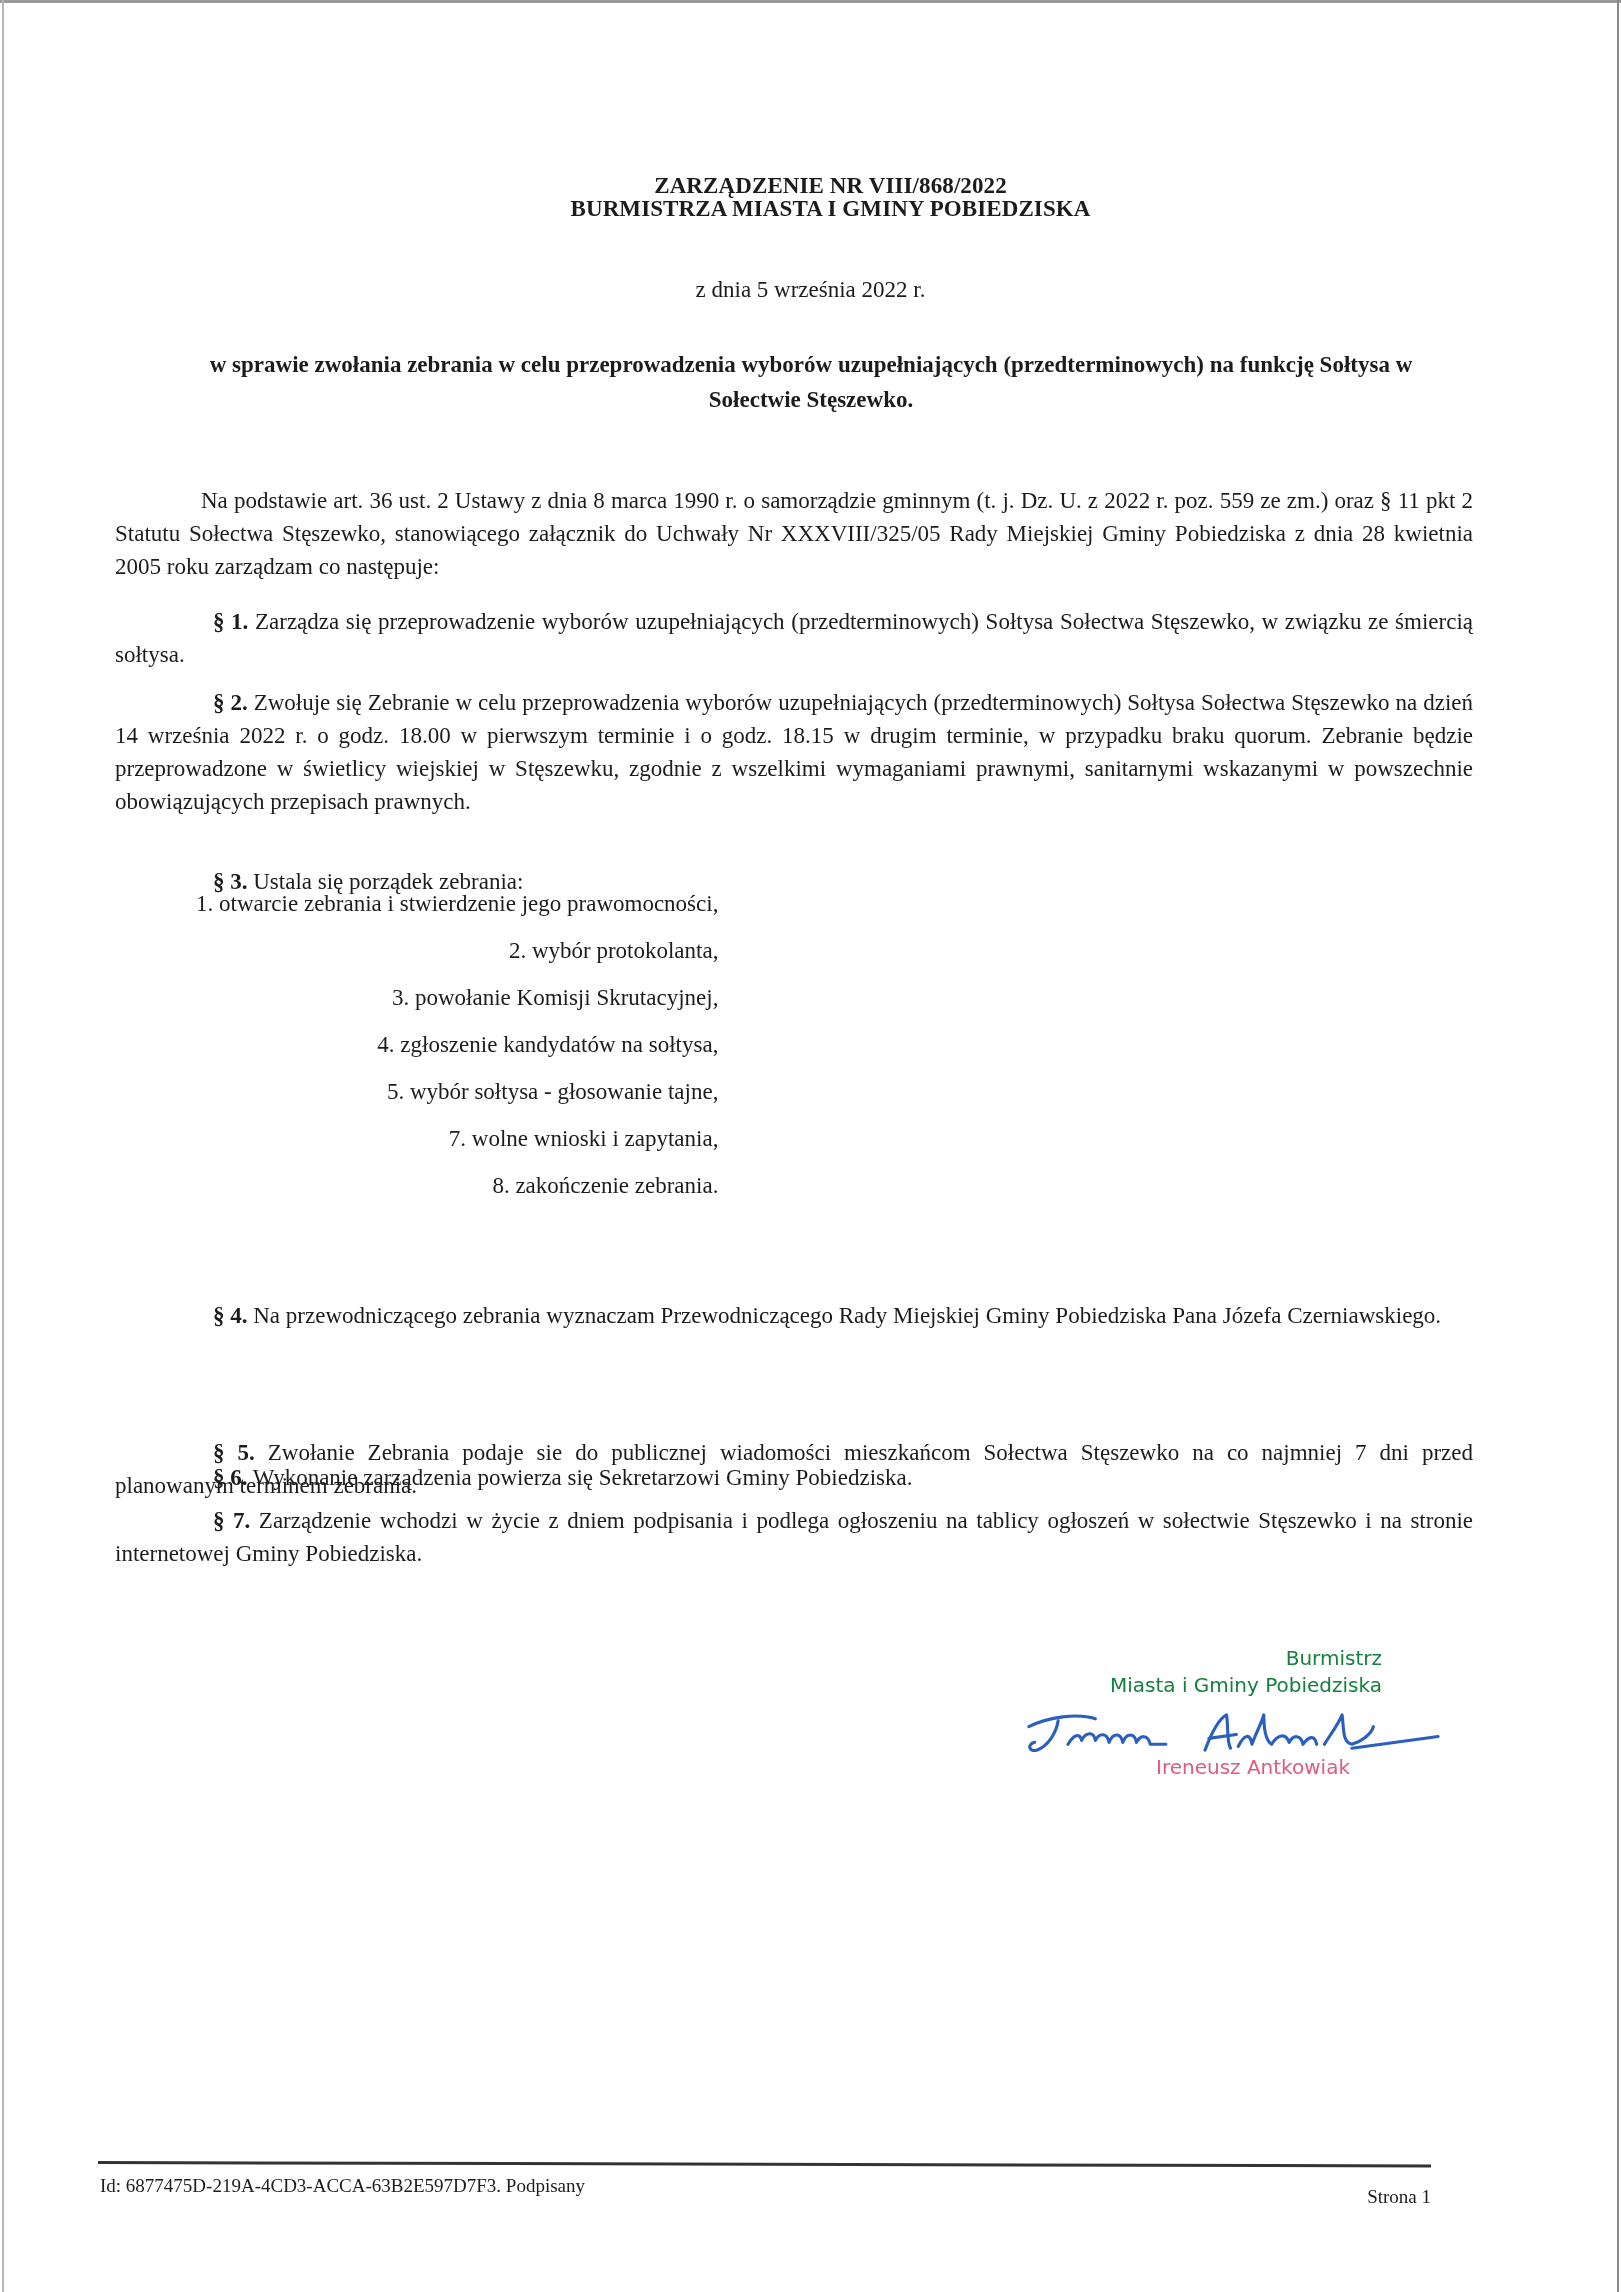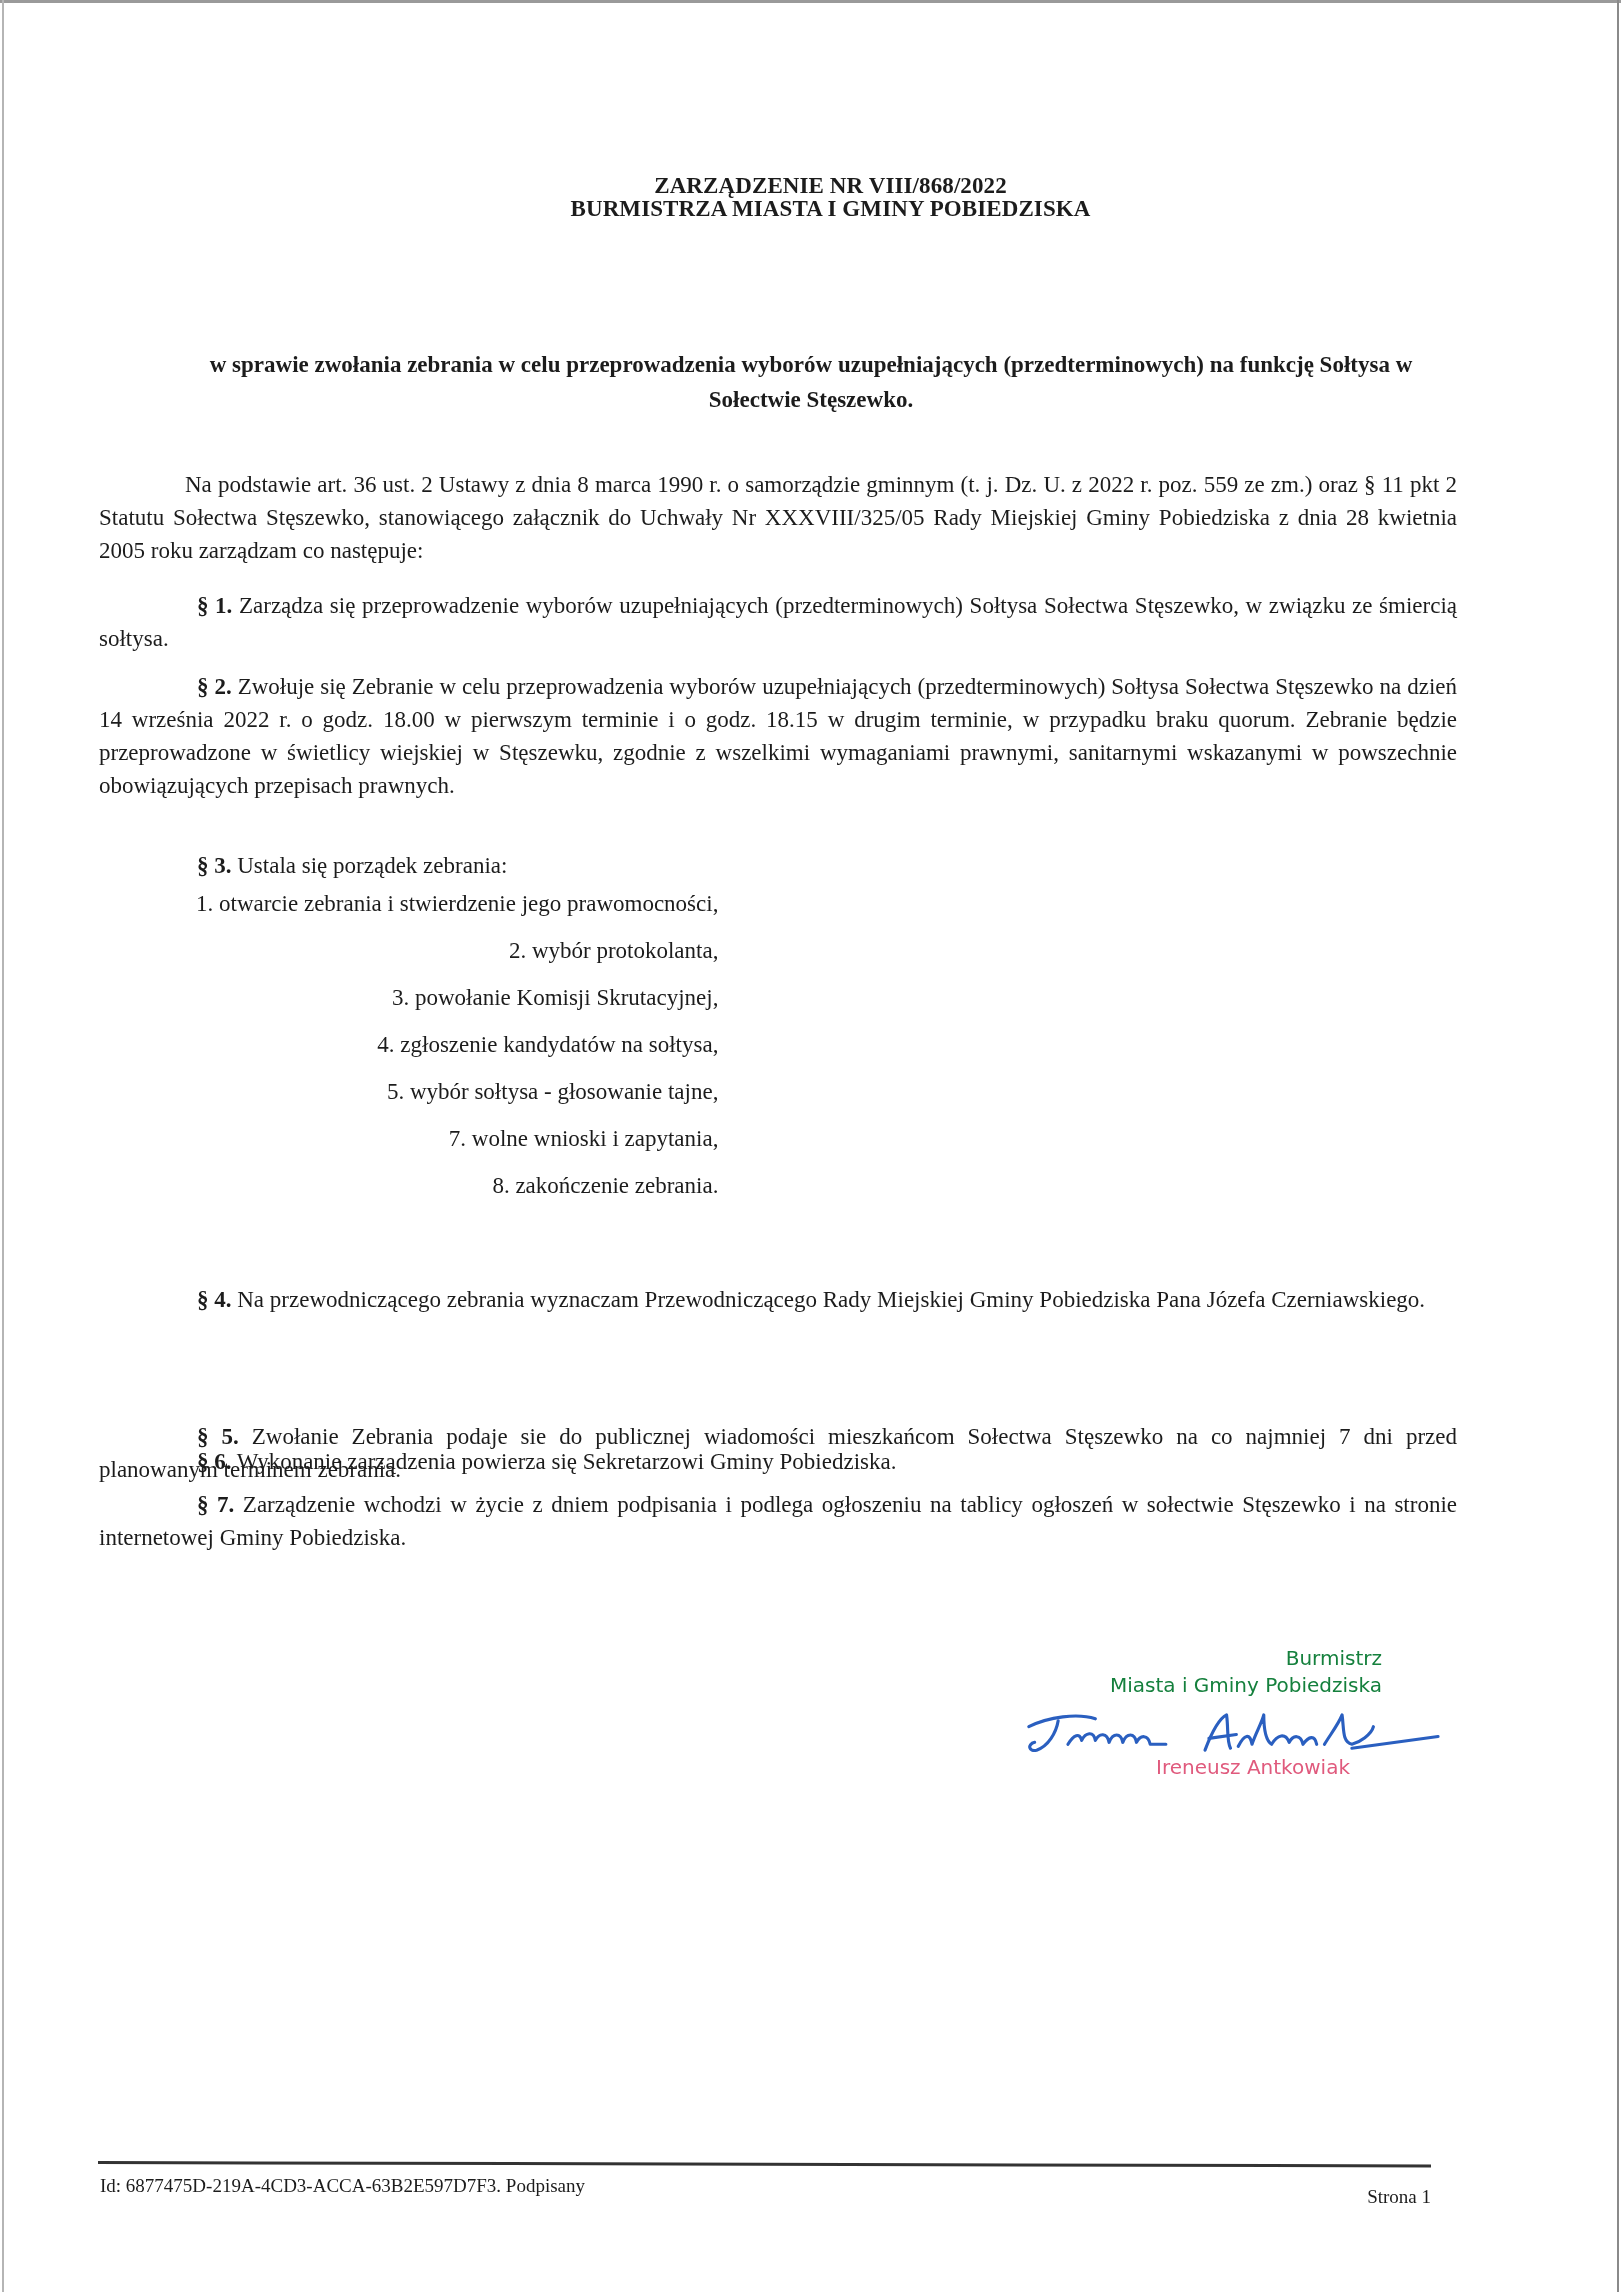--- a/index.html
+++ b/index.html
@@ -11,21 +11,21 @@
   .edge-right { position: absolute; right: 2px; top: 0; width: 2px; height: 2293px; background: #8a8a8a; }
 
   .hdr { position: absolute; left: 0; width: 1621px; text-align: center; font-weight: bold; font-size: 23px; letter-spacing: 0.1px; margin-left: 20px; }
   .hdr-1 { top: 173px; }
   .hdr-2 { top: 196px; }
   .date { position: absolute; left: 0; width: 1621px; top: 277px; text-align: center; font-size: 23px; }
   .subject { position: absolute; left: 165px; width: 1292px; top: 347px; text-align: center;
              font-weight: bold; font-size: 23px; line-height: 35px; }
 
   .body { position: absolute; left: 99px; width: 1358px; font-size: 23px; line-height: 33px; text-align: justify; }
-  .para { margin: 0; text-indent: 86px; }
+  .para { margin: 16px; text-indent: 86px; }
   .para.sec { text-indent: 98px; }
   .basis { top: 468px; text-indent: 86px; }
   .s1 { top: 589px; }
   .s2 { top: 670px; }
   .s3 { top: 849px; }
   .list { position: absolute; left: 196px; top: 888px; font-size: 23px; }
   .list-item { height: 47px; line-height: 32px; white-space: nowrap; text-align: right; }
   .s4 { top: 1283px; }
   .s5 { top: 1420px; }
   .s6 { top: 1445px; }
@@ -45,20 +45,21 @@
 </head>
 <body>
 
 <div class="page">
   <div class="edge-top"></div>
   <div class="edge-left"></div>
   <div class="edge-right"></div>
 
   <div class="hdr hdr-1">ZARZĄDZENIE NR VIII/868/2022</div>
   <div class="hdr hdr-2">BURMISTRZA MIASTA I GMINY POBIEDZISKA</div>
+  <div class="date">z dnia 5 września 2022 r.</div>
   <div class="subject">w sprawie zwołania zebrania w celu przeprowadzenia wyborów uzupełniających (przedterminowych) na funkcję Sołtysa w Sołectwie Stęszewko.</div>
 
   <p class="body para basis">Na podstawie art. 36 ust. 2 Ustawy z dnia 8 marca 1990 r. o samorządzie gminnym (t. j. Dz. U. z 2022 r. poz. 559 ze zm.) oraz § 11 pkt 2 Statutu Sołectwa Stęszewko, stanowiącego załącznik do Uchwały Nr XXXVIII/325/05 Rady Miejskiej Gminy Pobiedziska z dnia 28 kwietnia 2005 roku zarządzam co następuje:</p>
 
   <p class="body para sec s1"><span class="b">§ 1.</span><span> Zarządza się przeprowadzenie wyborów uzupełniających (przedterminowych) Sołtysa Sołectwa Stęszewko, w związku ze śmiercią sołtysa.</span></p>
   <p class="body para sec s2"><span class="b">§ 2.</span><span> Zwołuje się Zebranie w celu przeprowadzenia wyborów uzupełniających (przedterminowych) Sołtysa Sołectwa Stęszewko na dzień 14 września 2022 r. o godz. 18.00 w pierwszym terminie i o godz. 18.15 w drugim terminie, w przypadku braku quorum. Zebranie będzie przeprowadzone w świetlicy wiejskiej w Stęszewku, zgodnie z wszelkimi wymaganiami prawnymi, sanitarnymi wskazanymi w powszechnie obowiązujących przepisach prawnych.</span></p>
   <p class="body para sec s3"><span class="b">§ 3.</span><span> Ustala się porządek zebrania:</span></p>
 
   <div class="list">
     <div class="list-item">1. otwarcie zebrania i stwierdzenie jego prawomocności,</div>

